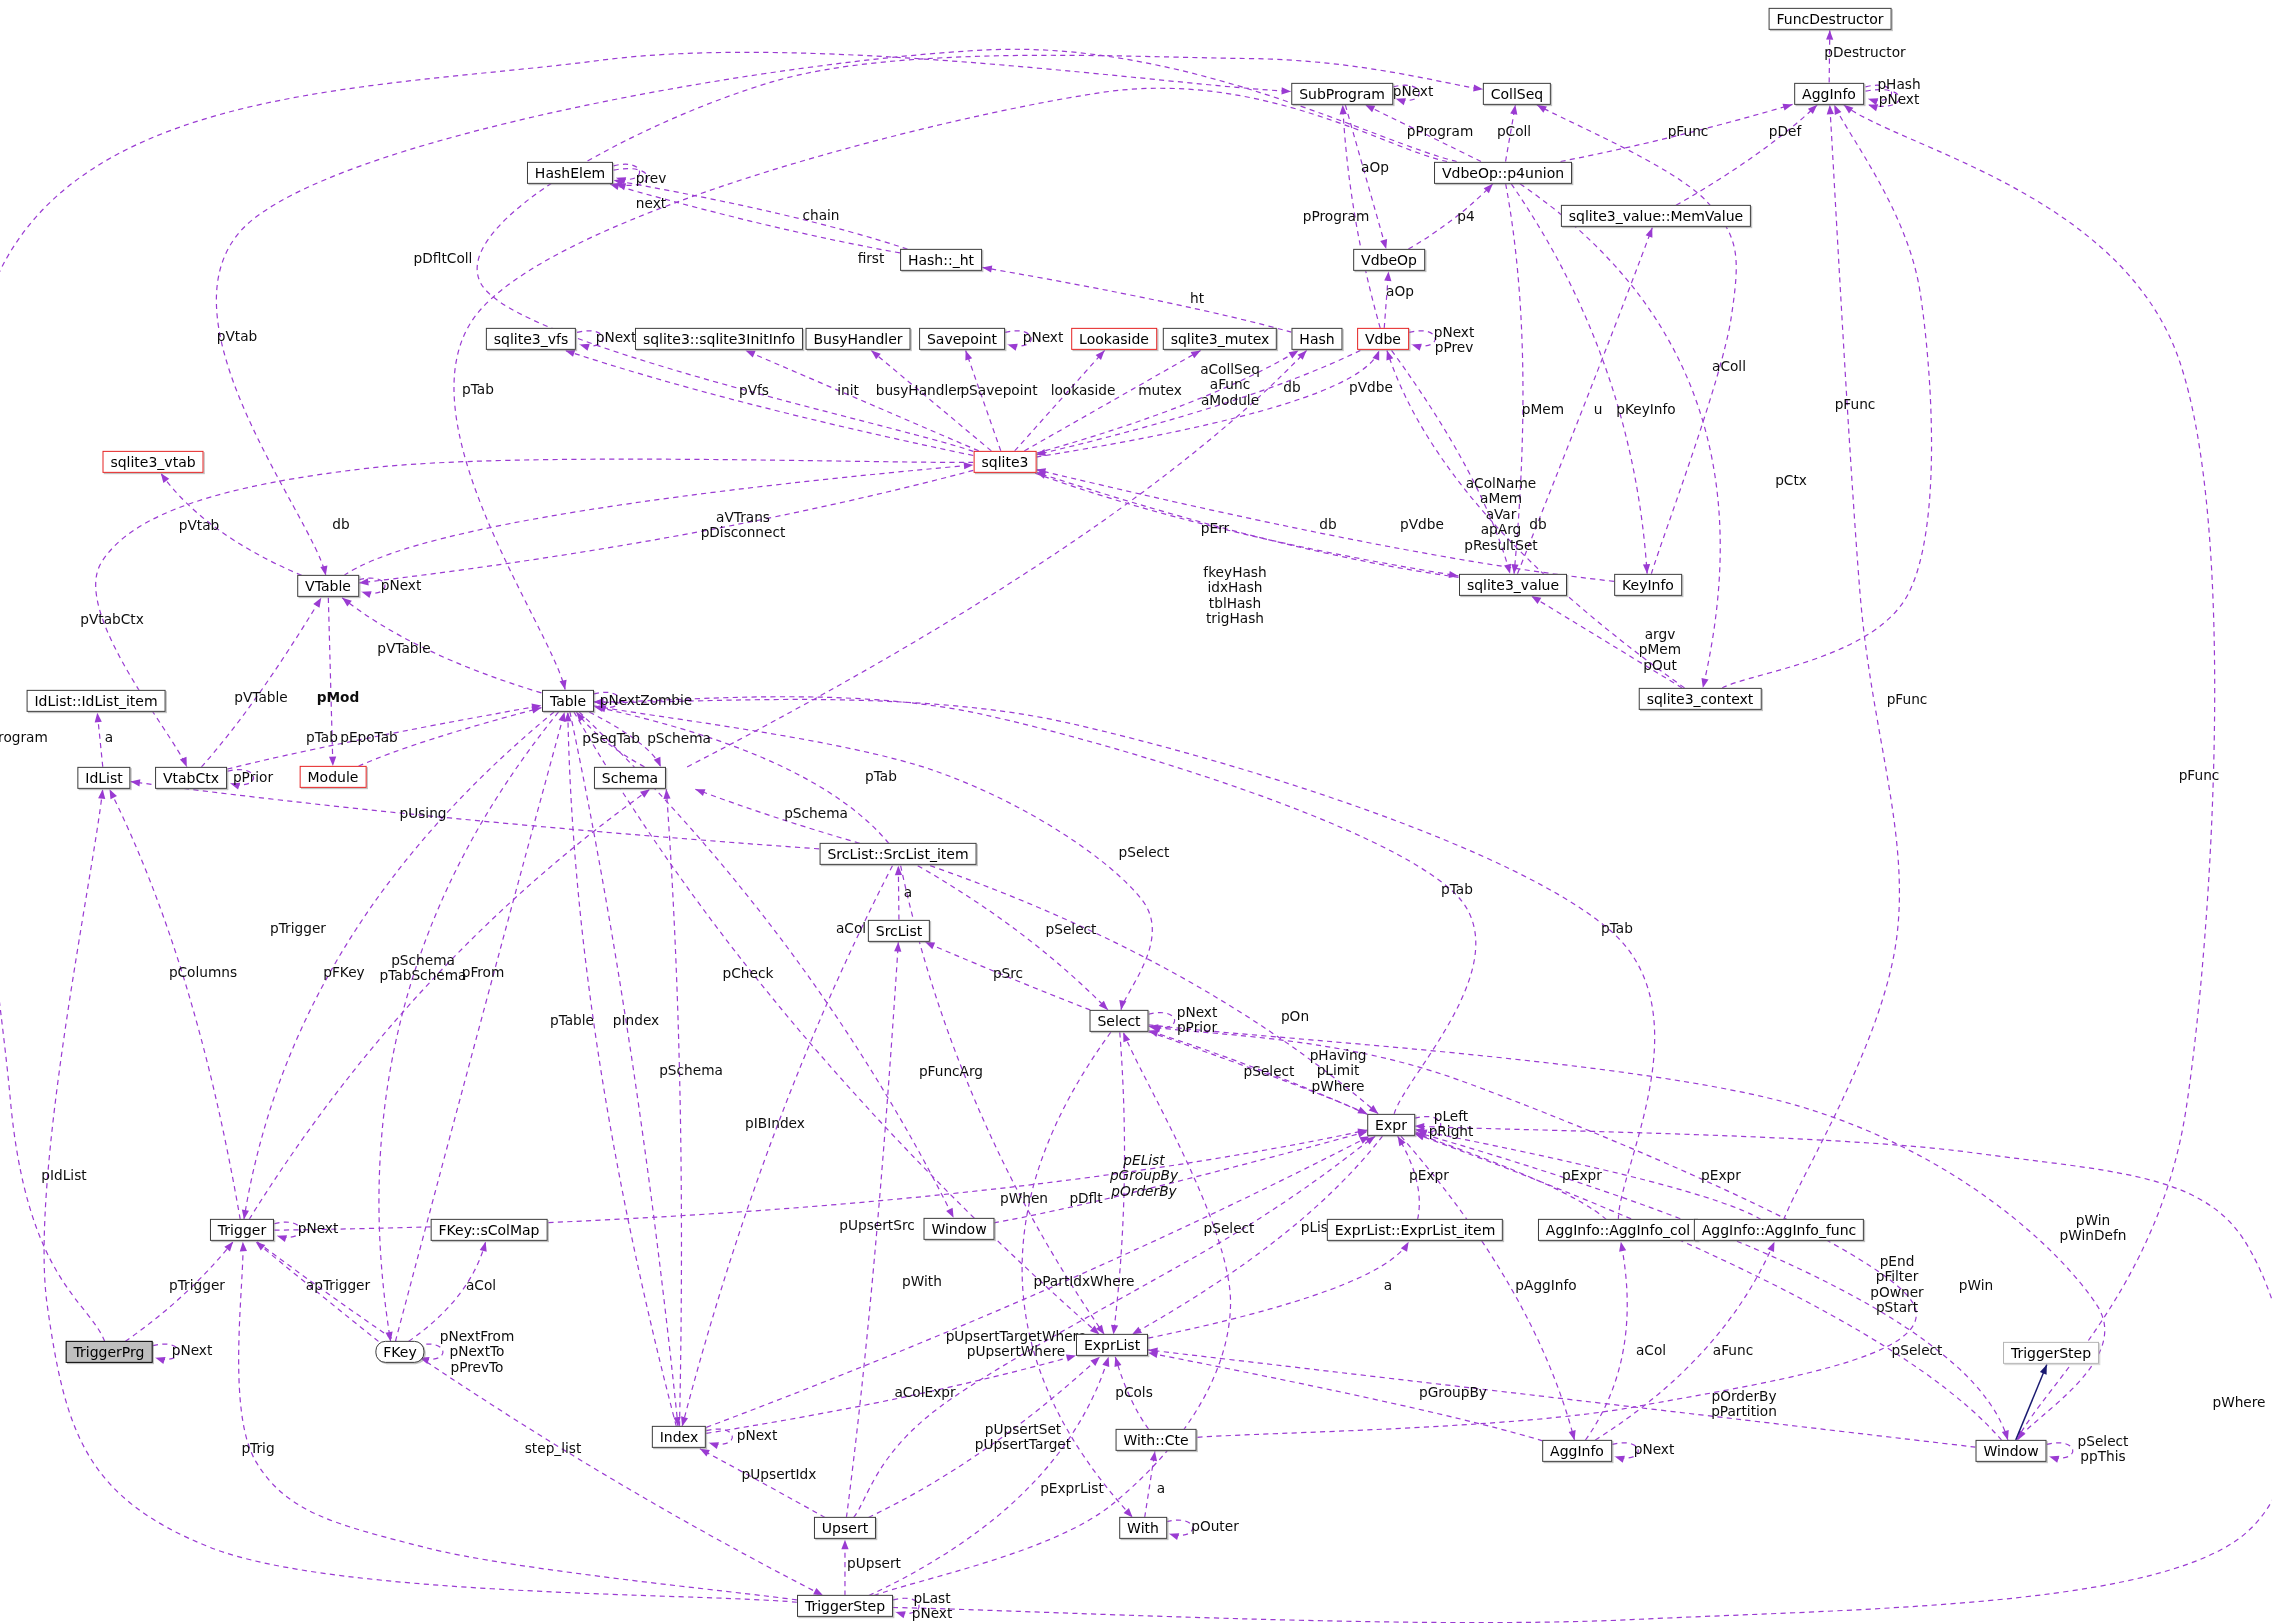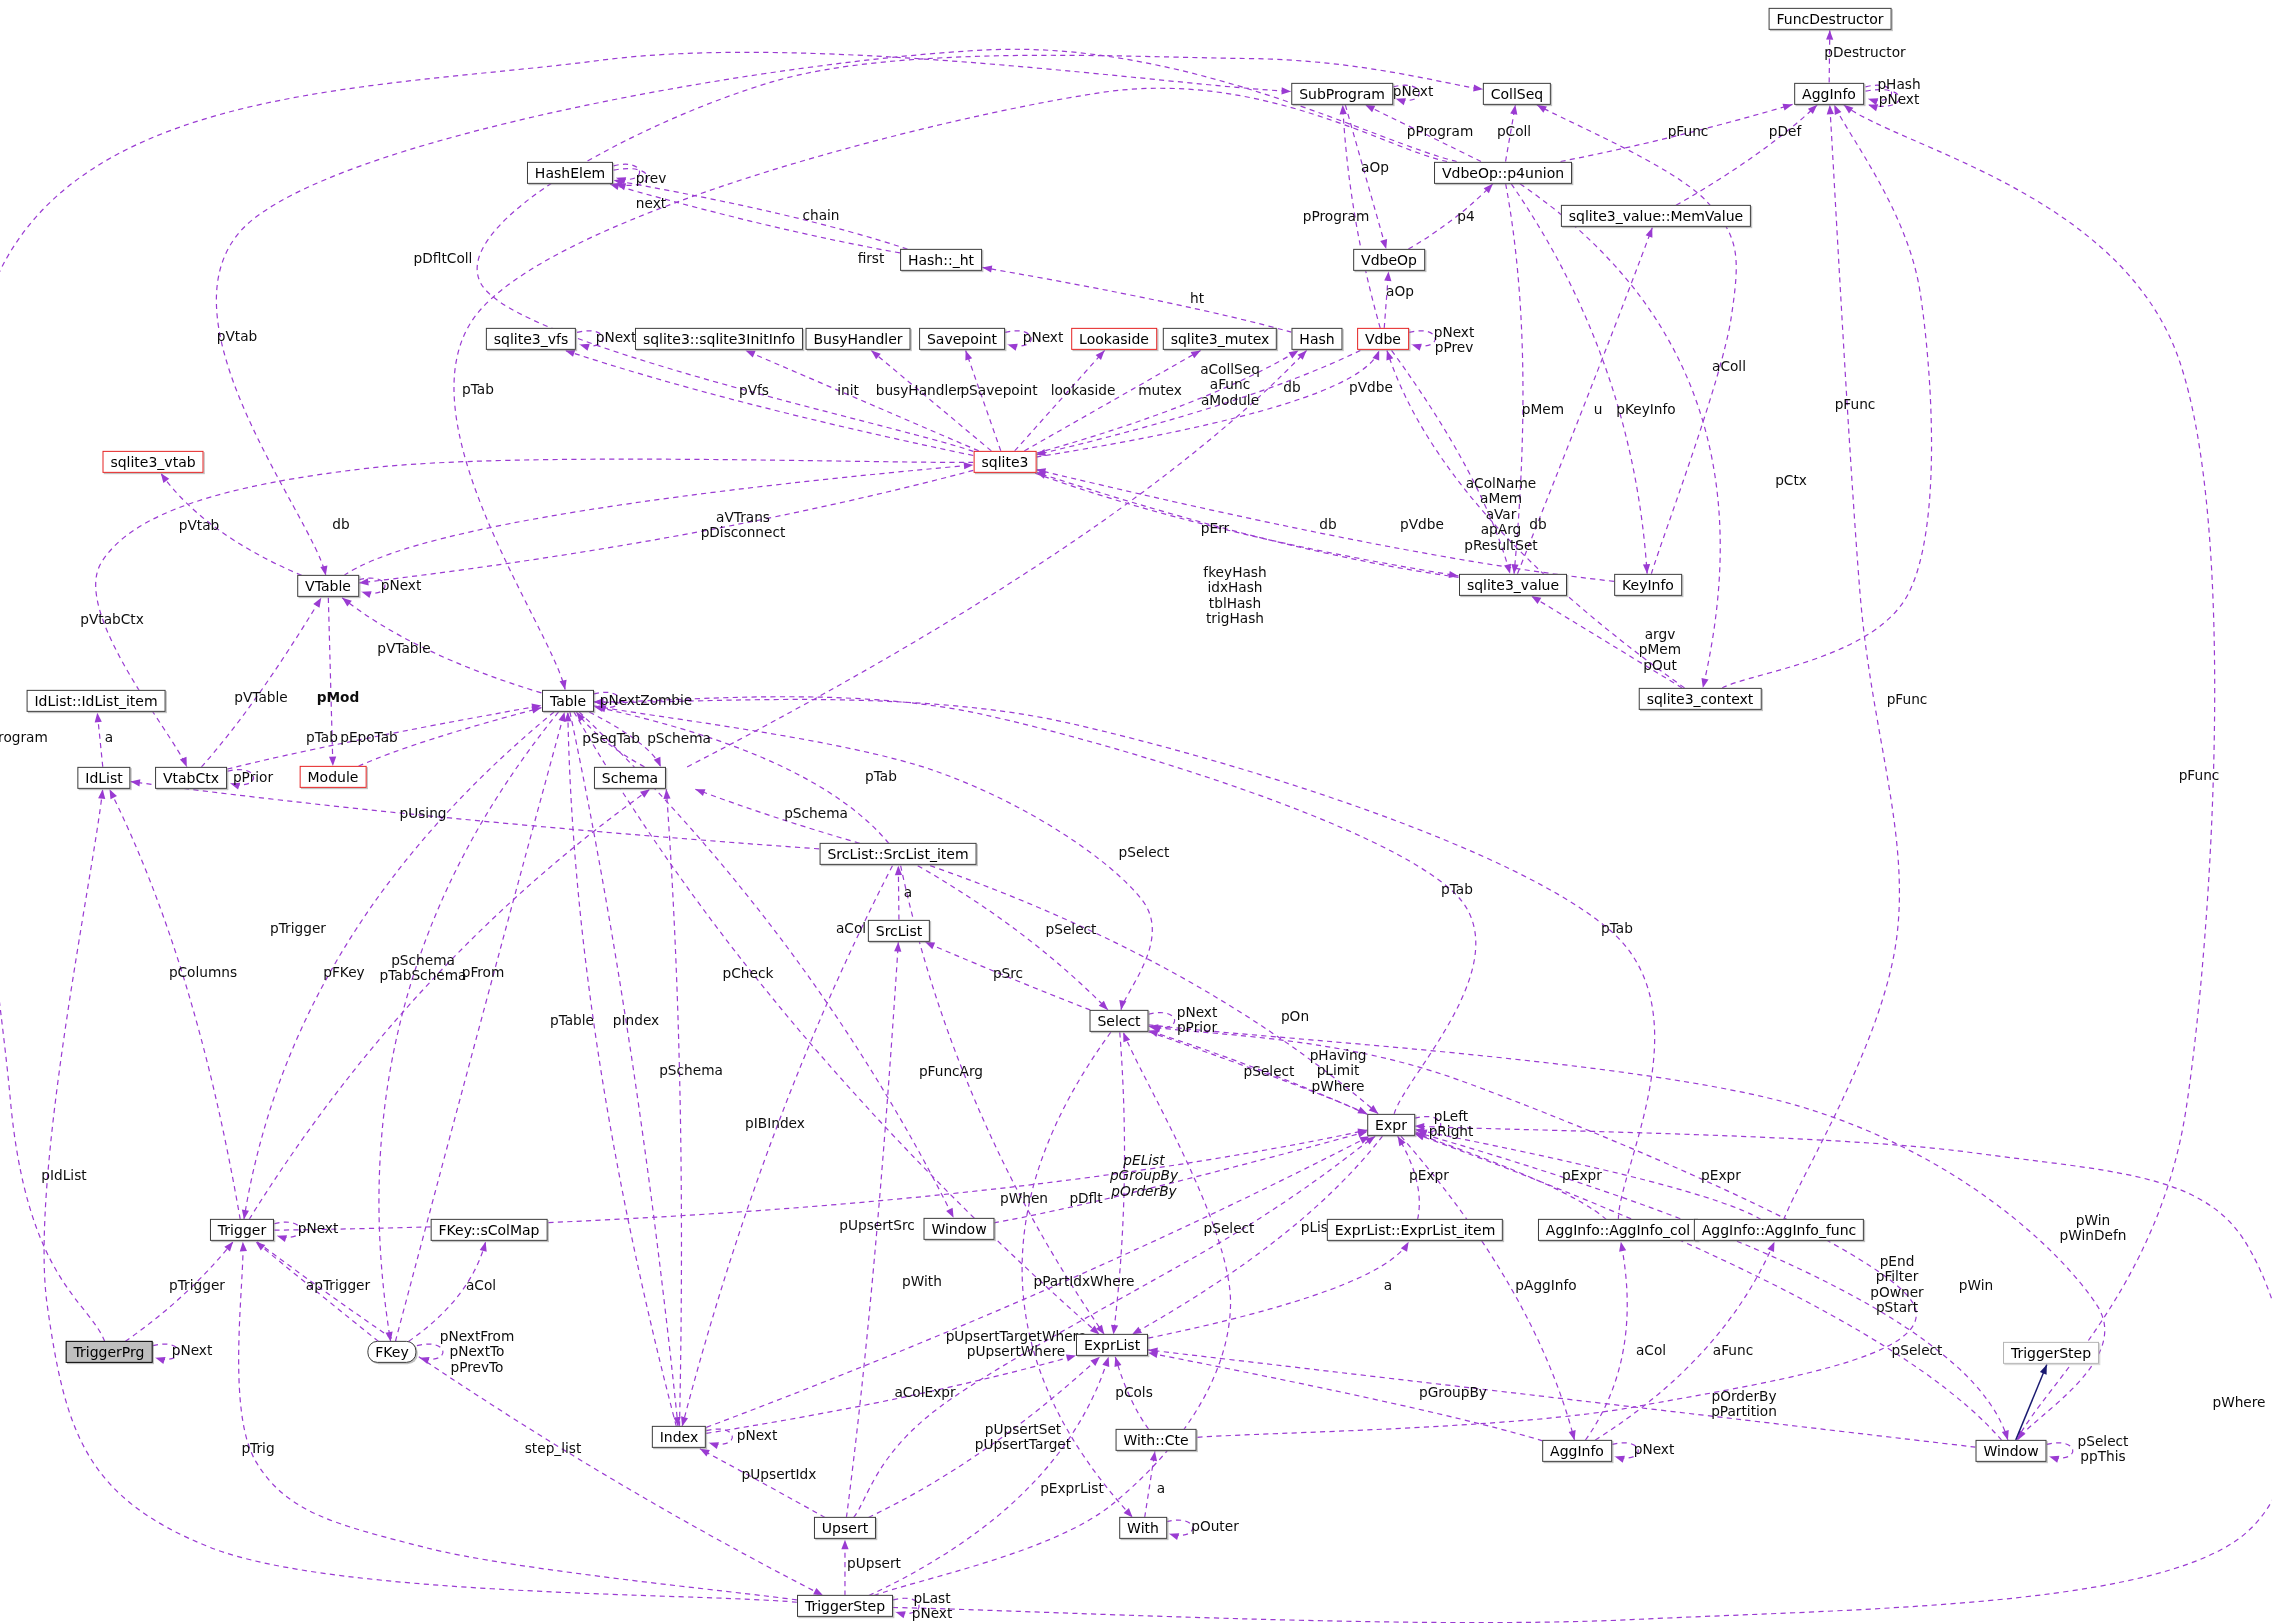--- a/index.html
+++ b/index.html
@@ -590,21 +590,21 @@
     <div class="node" style="left: 899px; top: 931px;">SrcList</div>
     <div class="node" style="left: 1119px; top: 1021px;">Select</div>
     <div class="node" style="left: 1391px; top: 1125px;">Expr</div>
     <div class="node" style="left: 1415px; top: 1230px;">ExprList::ExprList_item</div>
     <div class="node" style="left: 1618px; top: 1230px;">AggInfo::AggInfo_col</div>
     <div class="node" style="left: 1779px; top: 1230px;">AggInfo::AggInfo_func</div>
     <div class="node" style="left: 959px; top: 1229px;">Window</div>
     <div class="node" style="left: 242px; top: 1230px;">Trigger</div>
     <div class="node" style="left: 489px; top: 1230px;">FKey::sColMap</div>
     <div class="node main" style="left: 109px; top: 1352px;">TriggerPrg</div>
-    <div class="node" style="left: 392px; top: 1352px; border-radius: 10px;">FKey</div>
+    <div class="node" style="left: 400px; top: 1352px; border-radius: 10px;">FKey</div>
     <div class="node" style="left: 1112px; top: 1345px;">ExprList</div>
     <div class="node" style="left: 679px; top: 1437px;">Index</div>
     <div class="node" style="left: 1156px; top: 1440px;">With::Cte</div>
     <div class="node" style="left: 1577px; top: 1451px;">AggInfo</div>
     <div class="node ext" style="left: 2051px; top: 1353px;">TriggerStep</div>
     <div class="node" style="left: 2011px; top: 1451px;">Window</div>
     <div class="node" style="left: 845px; top: 1528px;">Upsert</div>
     <div class="node" style="left: 1143px; top: 1528px;">With</div>
     <div class="node" style="left: 845px; top: 1606px;">TriggerStep</div>
     <div class="elabel" style="left: 1865px; top: 53px;">pDestructor</div>

